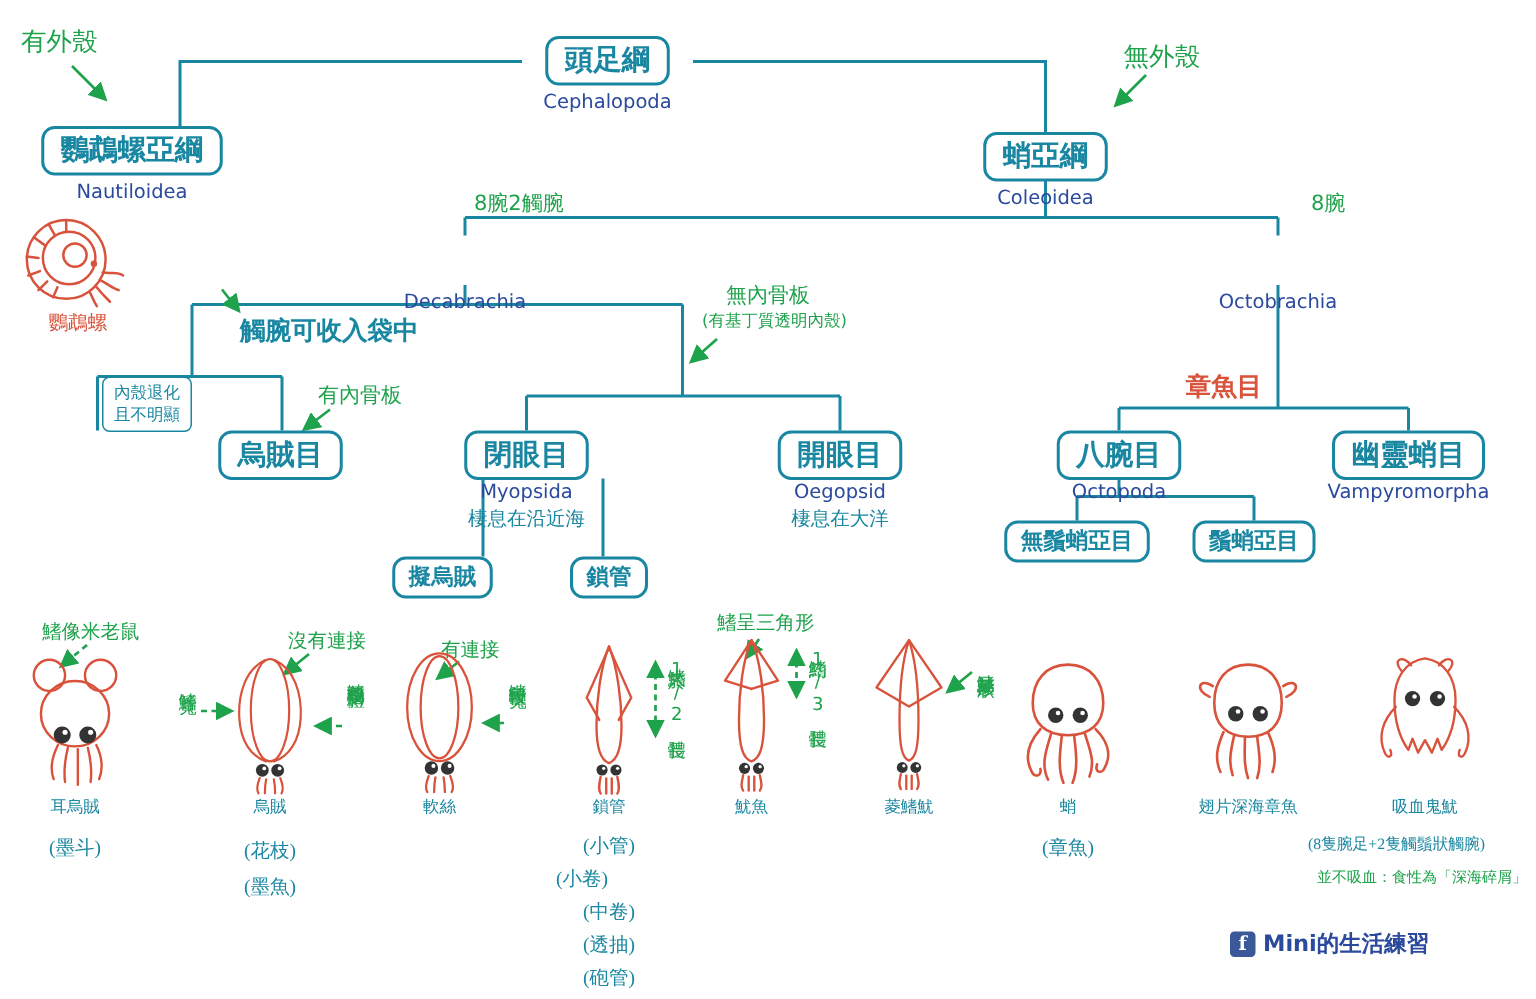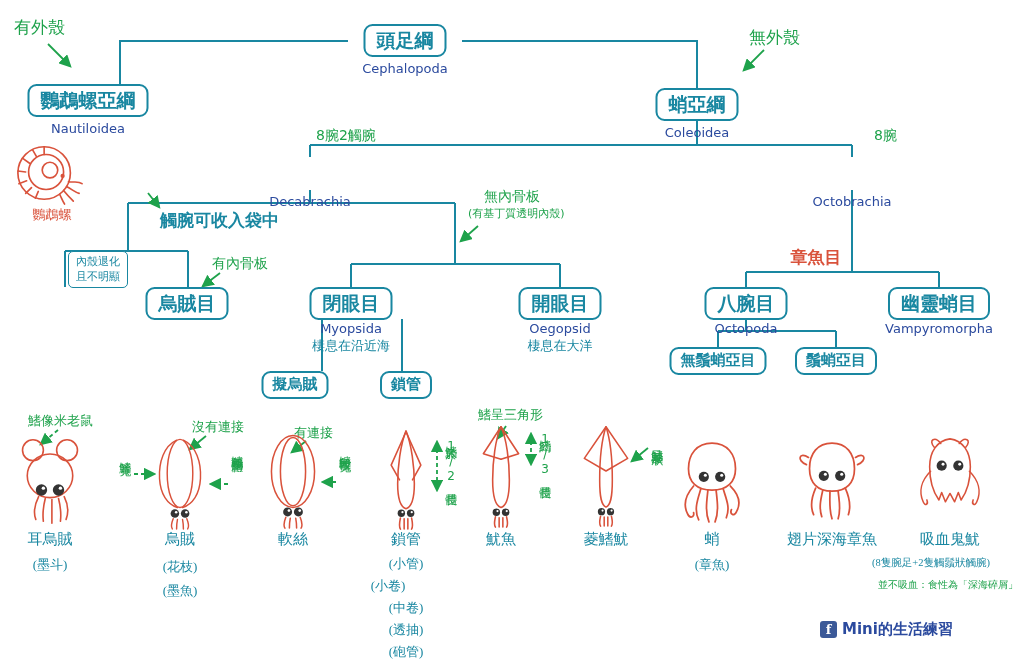--- a/index.html
+++ b/index.html
@@ -13,21 +13,21 @@
   .node{border:2px solid var(--teal);border-radius:9px;color:var(--teal);background:#fff;
         font-weight:600;white-space:nowrap;padding:2px 11px;line-height:1.3;}
   .n-lg{font-size:19px;}
   .n-sm{font-size:15px;padding:2px 9px;}
   .latin{color:var(--blue);font-size:13px;white-space:nowrap;}
   .teal-t{color:var(--teal);white-space:nowrap;}
   .green-t{color:var(--green);white-space:nowrap;}
   .red-t{color:var(--red);white-space:nowrap;}
   .vtext{writing-mode:vertical-rl;text-orientation:upright;color:var(--green);
          font-size:12px;letter-spacing:1px;line-height:1.1;white-space:nowrap;}
-  .sp-name{color:var(--teal);font-size:15px;white-space:nowrap;text-align:right;}
+  .sp-name{color:var(--teal);font-size:11px;white-space:nowrap;text-align:right;}
   .sp-alias{color:var(--teal);font-size:13px;white-space:nowrap;font-family:Liberation Serif, serif;}
   .note-box{border:1.5px solid var(--teal);border-radius:5px;color:var(--teal);
             font-size:11px;line-height:1.4;padding:2px 7px;text-align:center;background:#fff;}
   svg.draw{stroke:var(--red);stroke-width:1.7;fill:none;stroke-linecap:round;stroke-linejoin:round;}
   .fb{display:inline-flex;width:17px;height:17px;background:#3b5998;color:#fff;border-radius:3px;
       align-items:center;justify-content:center;font-size:13px;font-weight:bold;
       font-family:"DejaVu Serif","Liberation Serif",serif;}
   .credit-text{color:var(--blue);font-size:15px;font-weight:600;white-space:nowrap;}
 </style>
 </head>

